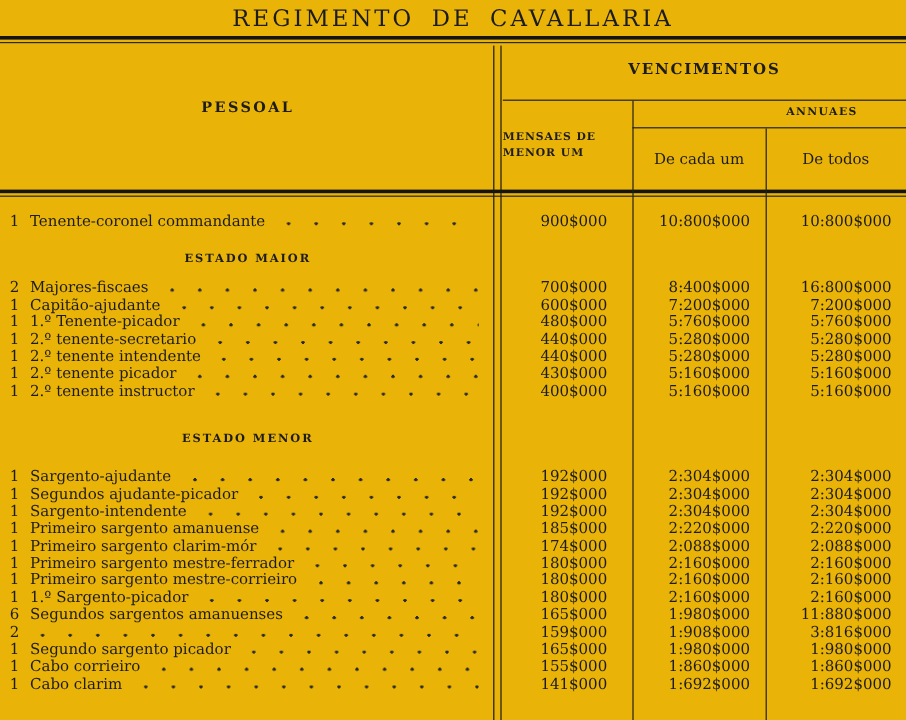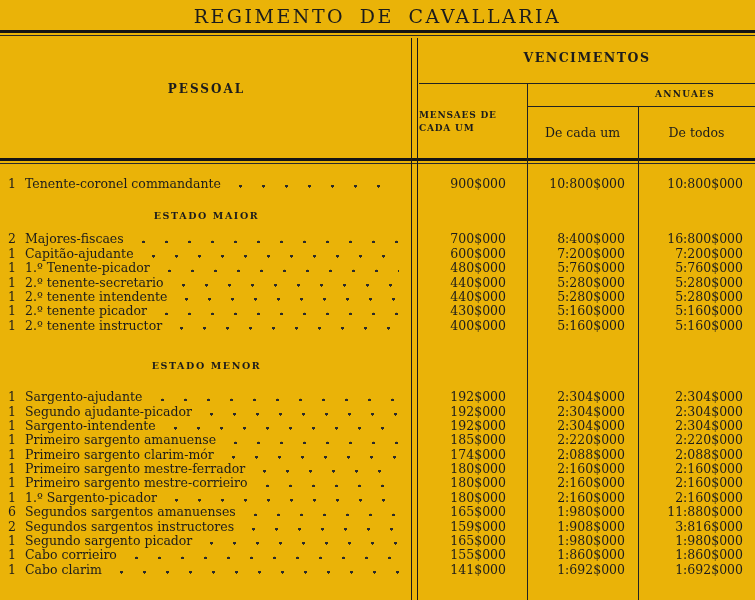--- a/index.html
+++ b/index.html
@@ -124,21 +124,21 @@
   <div class="hline-venc"></div>
   <div class="hline-annu"></div>
   <div class="vline-double"></div>
   <div class="vline-mid"></div>
   <div class="vline-right"></div>
 
   <div class="h-pessoal">PESSOAL</div>
   <div class="h-venc">VENCIMENTOS</div>
   <div class="h-mensaes">
     <div>MENSAES DE</div>
-    <div>CADA UM</div>
+    <div>MENOR UM</div>
   </div>
   <div class="h-annuaes">ANNUAES</div>
   <div class="h-decadaum">De cada um</div>
   <div class="h-detodos">De todos</div>
 
   <div class="table-body">
       <div class="section sec-0">
   <div class="row">
     <span class="qty">1</span>
     <span class="name">Tenente-coronel commandante</span>
@@ -221,21 +221,21 @@
     <span class="qty">1</span>
     <span class="name">Sargento-ajudante</span>
     <span class="leader"></span>
     <span class="val val-month">192$000</span>
     <span class="val val-each">2:304$000</span>
     <span class="val val-all">2:304$000</span>
   </div>
 
   <div class="row">
     <span class="qty">1</span>
-    <span class="name">Segundo ajudante-picador</span>
+    <span class="name">Segundos ajudante-picador</span>
     <span class="leader"></span>
     <span class="val val-month">192$000</span>
     <span class="val val-each">2:304$000</span>
     <span class="val val-all">2:304$000</span>
   </div>
 
   <div class="row">
     <span class="qty">1</span>
     <span class="name">Sargento-intendente</span>
     <span class="leader"></span>
@@ -293,21 +293,20 @@
     <span class="qty">6</span>
     <span class="name">Segundos sargentos amanuenses</span>
     <span class="leader"></span>
     <span class="val val-month">165$000</span>
     <span class="val val-each">1:980$000</span>
     <span class="val val-all">11:880$000</span>
   </div>
 
   <div class="row">
     <span class="qty">2</span>
-    <span class="name">Segundos sargentos instructores</span>
     <span class="leader"></span>
     <span class="val val-month">159$000</span>
     <span class="val val-each">1:908$000</span>
     <span class="val val-all">3:816$000</span>
   </div>
 
   <div class="row">
     <span class="qty">1</span>
     <span class="name">Segundo sargento picador</span>
     <span class="leader"></span>

